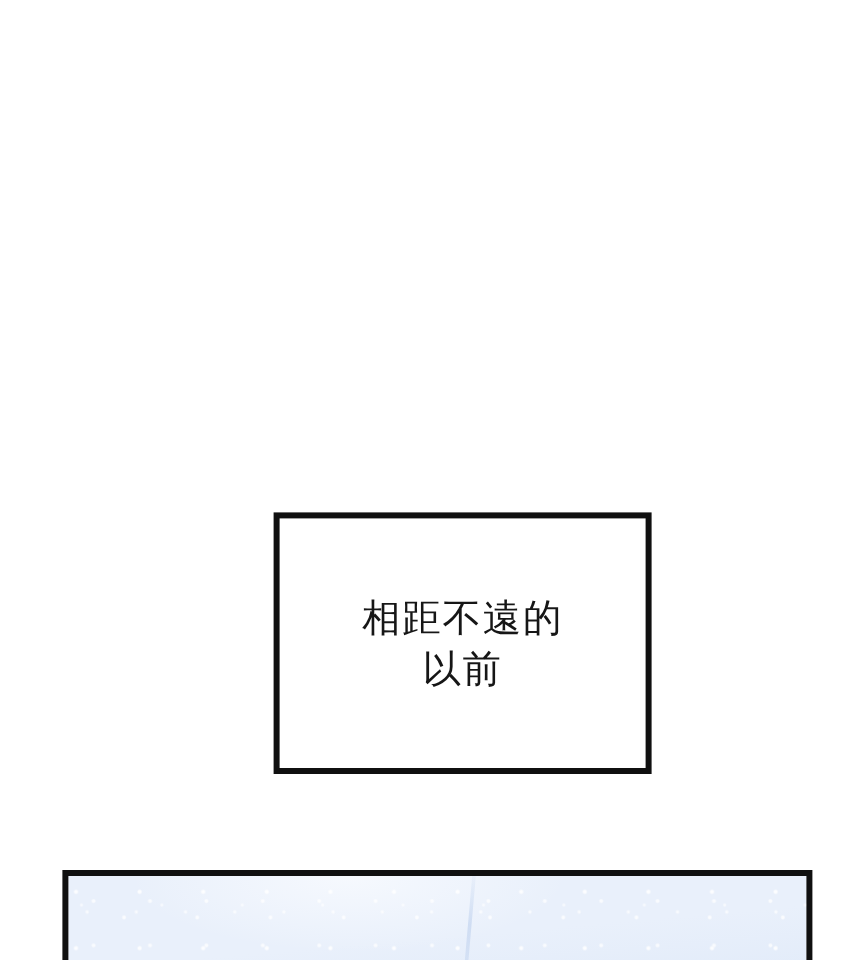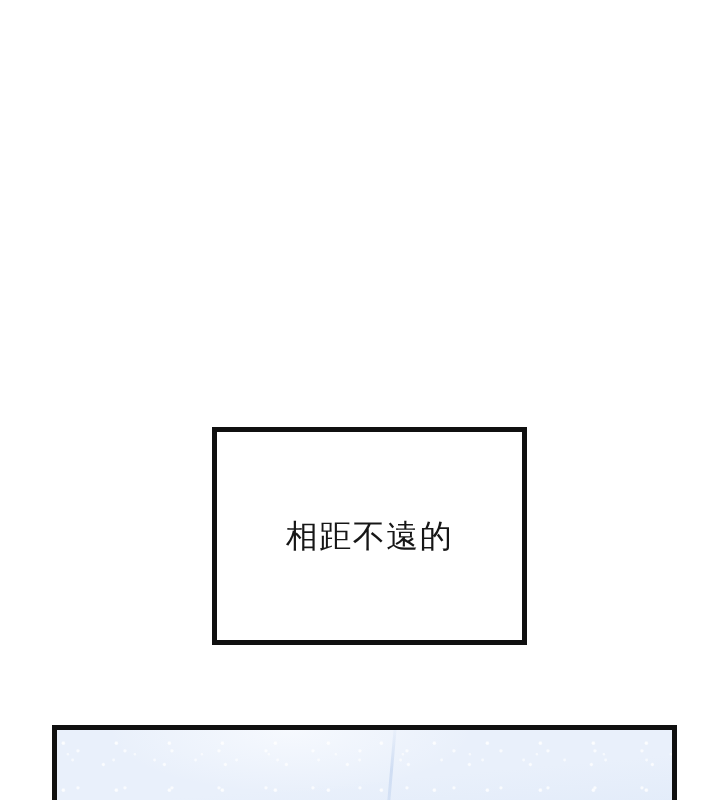--- a/index.html
+++ b/index.html
@@ -15,21 +15,21 @@
     }
     .page {
       position: absolute;
       inset: 0;
       width: 720px;
       height: 800px;
     }
     
     .caption-panel {
       position: absolute;
-      left: 212px;
+      left: 228px;
       top: 427px;
       width: 315px;
       height: 218px;
       box-sizing: border-box;
       border: 5px solid #101010;
       display: flex;
       flex-direction: column;
       align-items: center;
       justify-content: center;
       text-align: center;
@@ -88,20 +88,21 @@
       pointer-events: none;
     }
   </style>
 </head>
 <body>
 
 <div class="page" style="background-color: rgb(255, 255, 255);">
 
   <div class="caption-panel" style="border-color: rgb(16, 16, 16); color: rgb(22, 22, 22); background-color: rgb(255, 255, 255);">
     <span class="caption-line">相距不遠的</span>
+    <span class="caption-line">以前</span>
   </div>
 
   <div class="scene-panel" style="border-color: rgb(16, 16, 16); --base: #e9f0fb; --highlight: #f6f9fe; --shade: #dde8f8;">
     <div class="light-streak" style="--streak: #b9cdec;"></div>
     <div class="sparkle-overlay"></div>
   </div>
 
 </div>
 
 </body></html>

